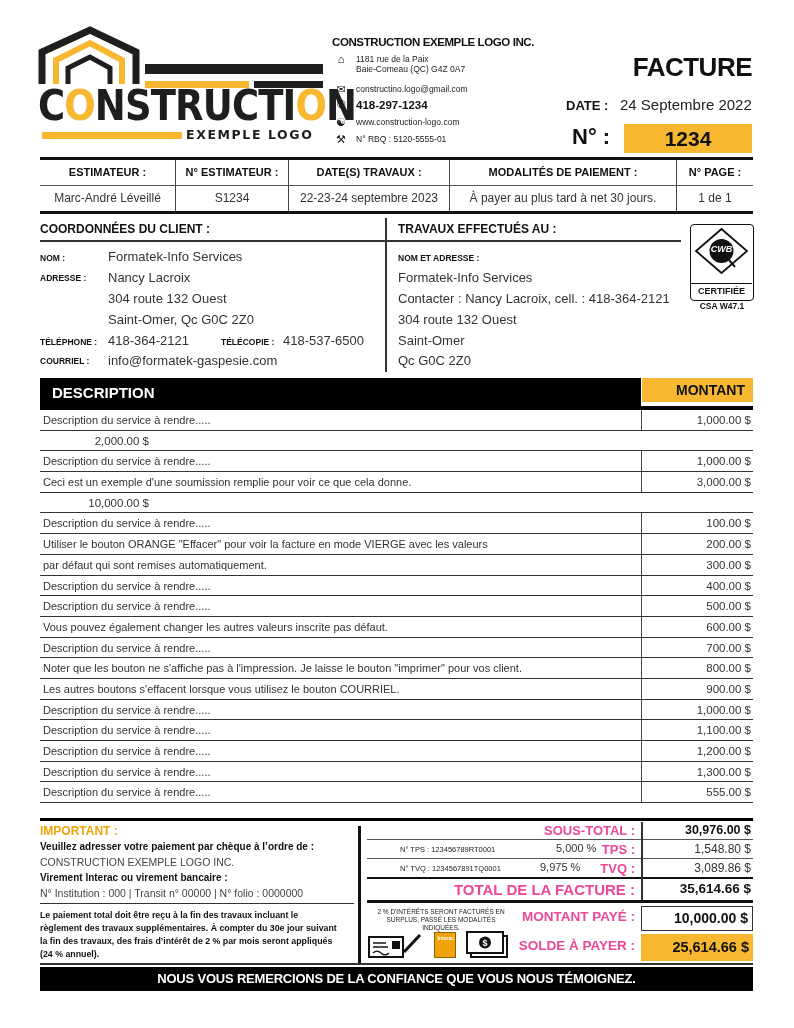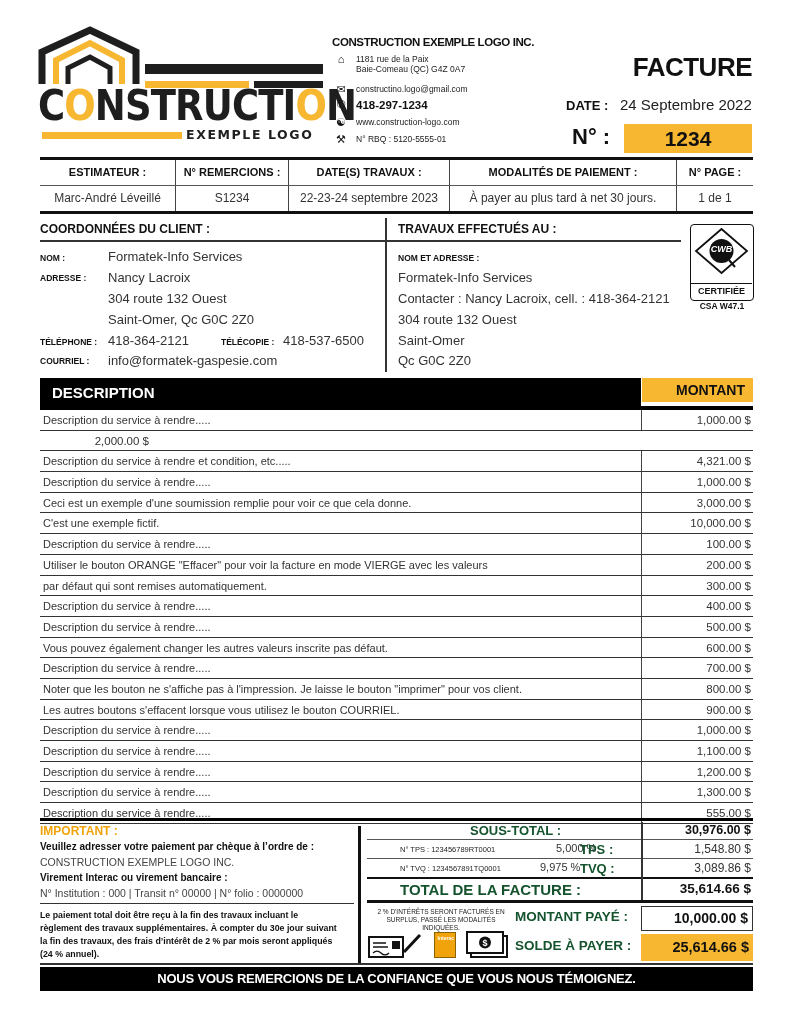--- a/index.html
+++ b/index.html
@@ -34,21 +34,21 @@
   .desc-line { left:40px; top:406px; width:713px; height:4px; background:#000; }
   .rows { left:40px; top:410px; width:713px; }
   .row { display:flex; height:20.7px; border-bottom:1.5px solid #333; box-sizing:border-box; }
   .row .d { flex:1; font-size:11px; color:#333; line-height:20px; padding-left:3px; border-right:1.5px solid #444; }
   .row .m { width:111px; text-align:right; font-size:11.5px; color:#333; line-height:20px; padding-right:2px; box-sizing:border-box; }
   .rows-bottom { left:40px; width:713px; height:3px; background:#000; }
   
   .imp-title { left:40px; top:824px; font-size:12px; font-weight:bold; color:#f0a30a; }
   .imp-b { font-size:10px; font-weight:bold; color:#111; }
   .imp-n { font-size:10.5px; color:#444; }
-  .tot-lbl { font-weight:bold; color:#14532d; text-align:left; }
+  .tot-lbl { font-weight:bold; color:#ec4899; text-align:right; }
   .tot-val { text-align:right; }
   .footer { left:40px; top:967px; width:713px; height:24px; background:#000; color:#fff; font-weight:bold; font-size:13px; text-align:center; line-height:24px; letter-spacing:-0.2px; }
 </style>
 </head>
 <body>
 
 <div class="abs" style="left:38px;top:26px;width:285px;height:118px;">
   <svg width="285" height="118" viewBox="0 0 285 118">
     <polyline points="4,58 4,26 52,4 98,26 98,58" fill="none" stroke="#1e1e1e" stroke-width="7"></polyline>
     <polyline points="18,58 18,34 52,17 84,34 84,58" fill="none" stroke="#f7b731" stroke-width="6"></polyline>
@@ -88,21 +88,21 @@
 
 <div class="abs facture-title">FACTURE</div>
 <div class="abs date-lbl">DATE :</div>
 <div class="abs date-val">24 Septembre 2022</div>
 <div class="abs no-lbl">N° :</div>
 <div class="abs no-box">1234</div>
 
 <div class="abs info-table">
   <div class="info-row info-head">
     <div class="info-cell" style="width:135px">ESTIMATEUR :</div>
-    <div class="info-cell" style="width:112px">N° REMERCIONS :</div>
+    <div class="info-cell" style="width:112px">N° ESTIMATEUR :</div>
     <div class="info-cell" style="width:160px">DATE(S) TRAVAUX :</div>
     <div class="info-cell" style="width:226px">MODALITÉS DE PAIEMENT :</div>
     <div class="info-cell" style="flex:1">N° PAGE :</div>
   </div>
   <div class="info-row info-body">
     <div class="info-cell" style="width:135px">Marc-André Léveillé</div>
     <div class="info-cell" style="width:112px">S1234</div>
     <div class="info-cell" style="width:160px">22-23-24 septembre 2023</div>
     <div class="info-cell" style="width:226px">À payer au plus tard à net 30 jours.</div>
     <div class="info-cell" style="flex:1">1 de 1</div>
@@ -151,33 +151,28 @@
 <div class="abs desc-line"></div>
 <div class="abs rows" id="item-rows">
     <div class="row">
       <div class="d">Description du service à rendre.....</div>
       <div class="m">1,000.00 $</div>
     </div>
     <div class="row">
       <div class="m">2,000.00 $</div>
     </div>
     <div class="row">
-      <div class="d">Description du service à rendre et condition, etc.....</div>
-      <div class="m">4,321.00 $</div>
-    </div>
-    <div class="row">
       <div class="d">Description du service à rendre.....</div>
       <div class="m">1,000.00 $</div>
     </div>
     <div class="row">
       <div class="d">Ceci est un exemple d'une soumission remplie pour voir ce que cela donne.</div>
       <div class="m">3,000.00 $</div>
     </div>
     <div class="row">
-      <div class="d">C'est une exemple fictif.</div>
       <div class="m">10,000.00 $</div>
     </div>
     <div class="row">
       <div class="d">Description du service à rendre.....</div>
       <div class="m">100.00 $</div>
     </div>
     <div class="row">
       <div class="d">Utiliser le bouton ORANGE "Effacer" pour voir la facture en mode VIERGE avec les valeurs</div>
       <div class="m">200.00 $</div>
     </div>

